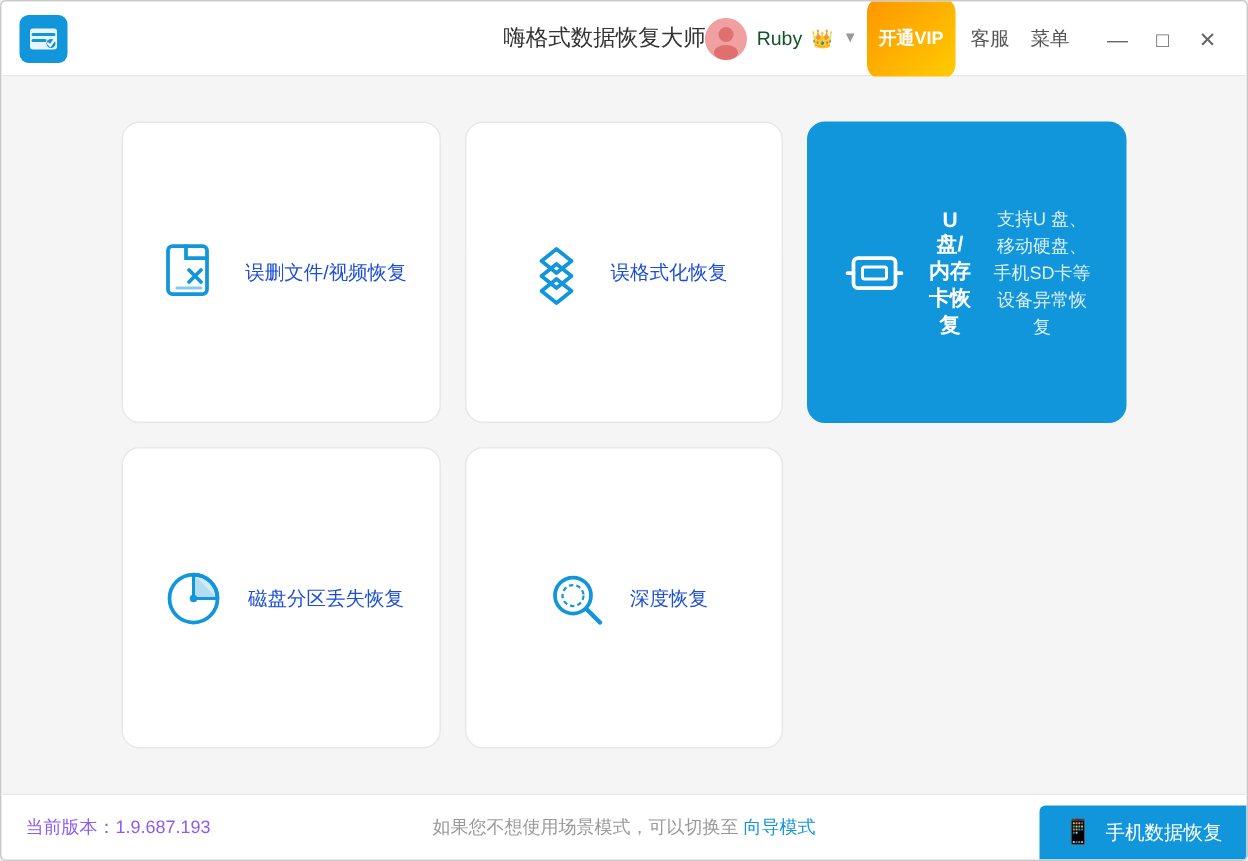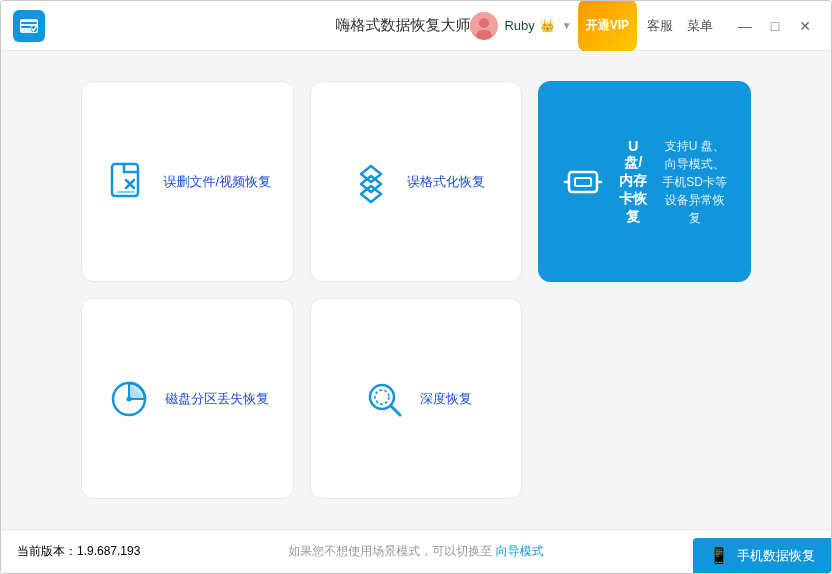--- a/index.html
+++ b/index.html
@@ -189,21 +189,21 @@
       background: #ffffff;
       border-top: 1px solid #e8e8e8;
       display: flex;
       align-items: center;
       padding: 0 16px;
       position: relative;
       flex-shrink: 0;
     }
     .version-text {
       font-size: 12px;
-      color: #000000;
+      color: #8b5cf6;
     }
     .guide-text {
       font-size: 12px;
       color: #999;
       position: absolute;
       left: 50%;
       transform: translateX(-50%);
     }
     .guide-link {
       color: #1296db;
@@ -297,21 +297,21 @@
       <div class="card active">
         <div class="card-icon">
           <svg width="48" height="48" viewBox="0 0 48 48" fill="none">
             <rect x="10" y="14" width="28" height="20" rx="3" fill="none" stroke="white" stroke-width="2.5"></rect>
             <rect x="16" y="20" width="16" height="8" rx="1.5" fill="none" stroke="white" stroke-width="2"></rect>
             <line x1="10" y1="24" x2="6" y2="24" stroke="white" stroke-width="2.5" stroke-linecap="round"></line>
             <line x1="38" y1="24" x2="42" y2="24" stroke="white" stroke-width="2.5" stroke-linecap="round"></line>
           </svg>
         </div>
         <span class="card-label">U 盘/内存卡恢复</span>
-        <span class="card-sublabel">支持U 盘、向导模式、手机SD卡等设备异常恢复</span>
+        <span class="card-sublabel">支持U 盘、移动硬盘、手机SD卡等设备异常恢复</span>
       </div>
 
 
       <div class="card">
         <div class="card-icon">
           <svg width="48" height="48" viewBox="0 0 48 48" fill="none">
             <circle cx="24" cy="24" r="16" fill="none" stroke="#1296db" stroke-width="2.5"></circle>
             <path d="M24 8 A16 16 0 0 1 40 24" stroke="#1296db" stroke-width="2.5" fill="none"></path>
             <path d="M24 8 L24 24 L40 24" stroke="#1296db" stroke-width="0" fill="#1296db" opacity="0.15"></path>
             <path d="M24 24 L24 8 A16 16 0 0 1 40 24 Z" fill="#1296db" opacity="0.2"></path>

